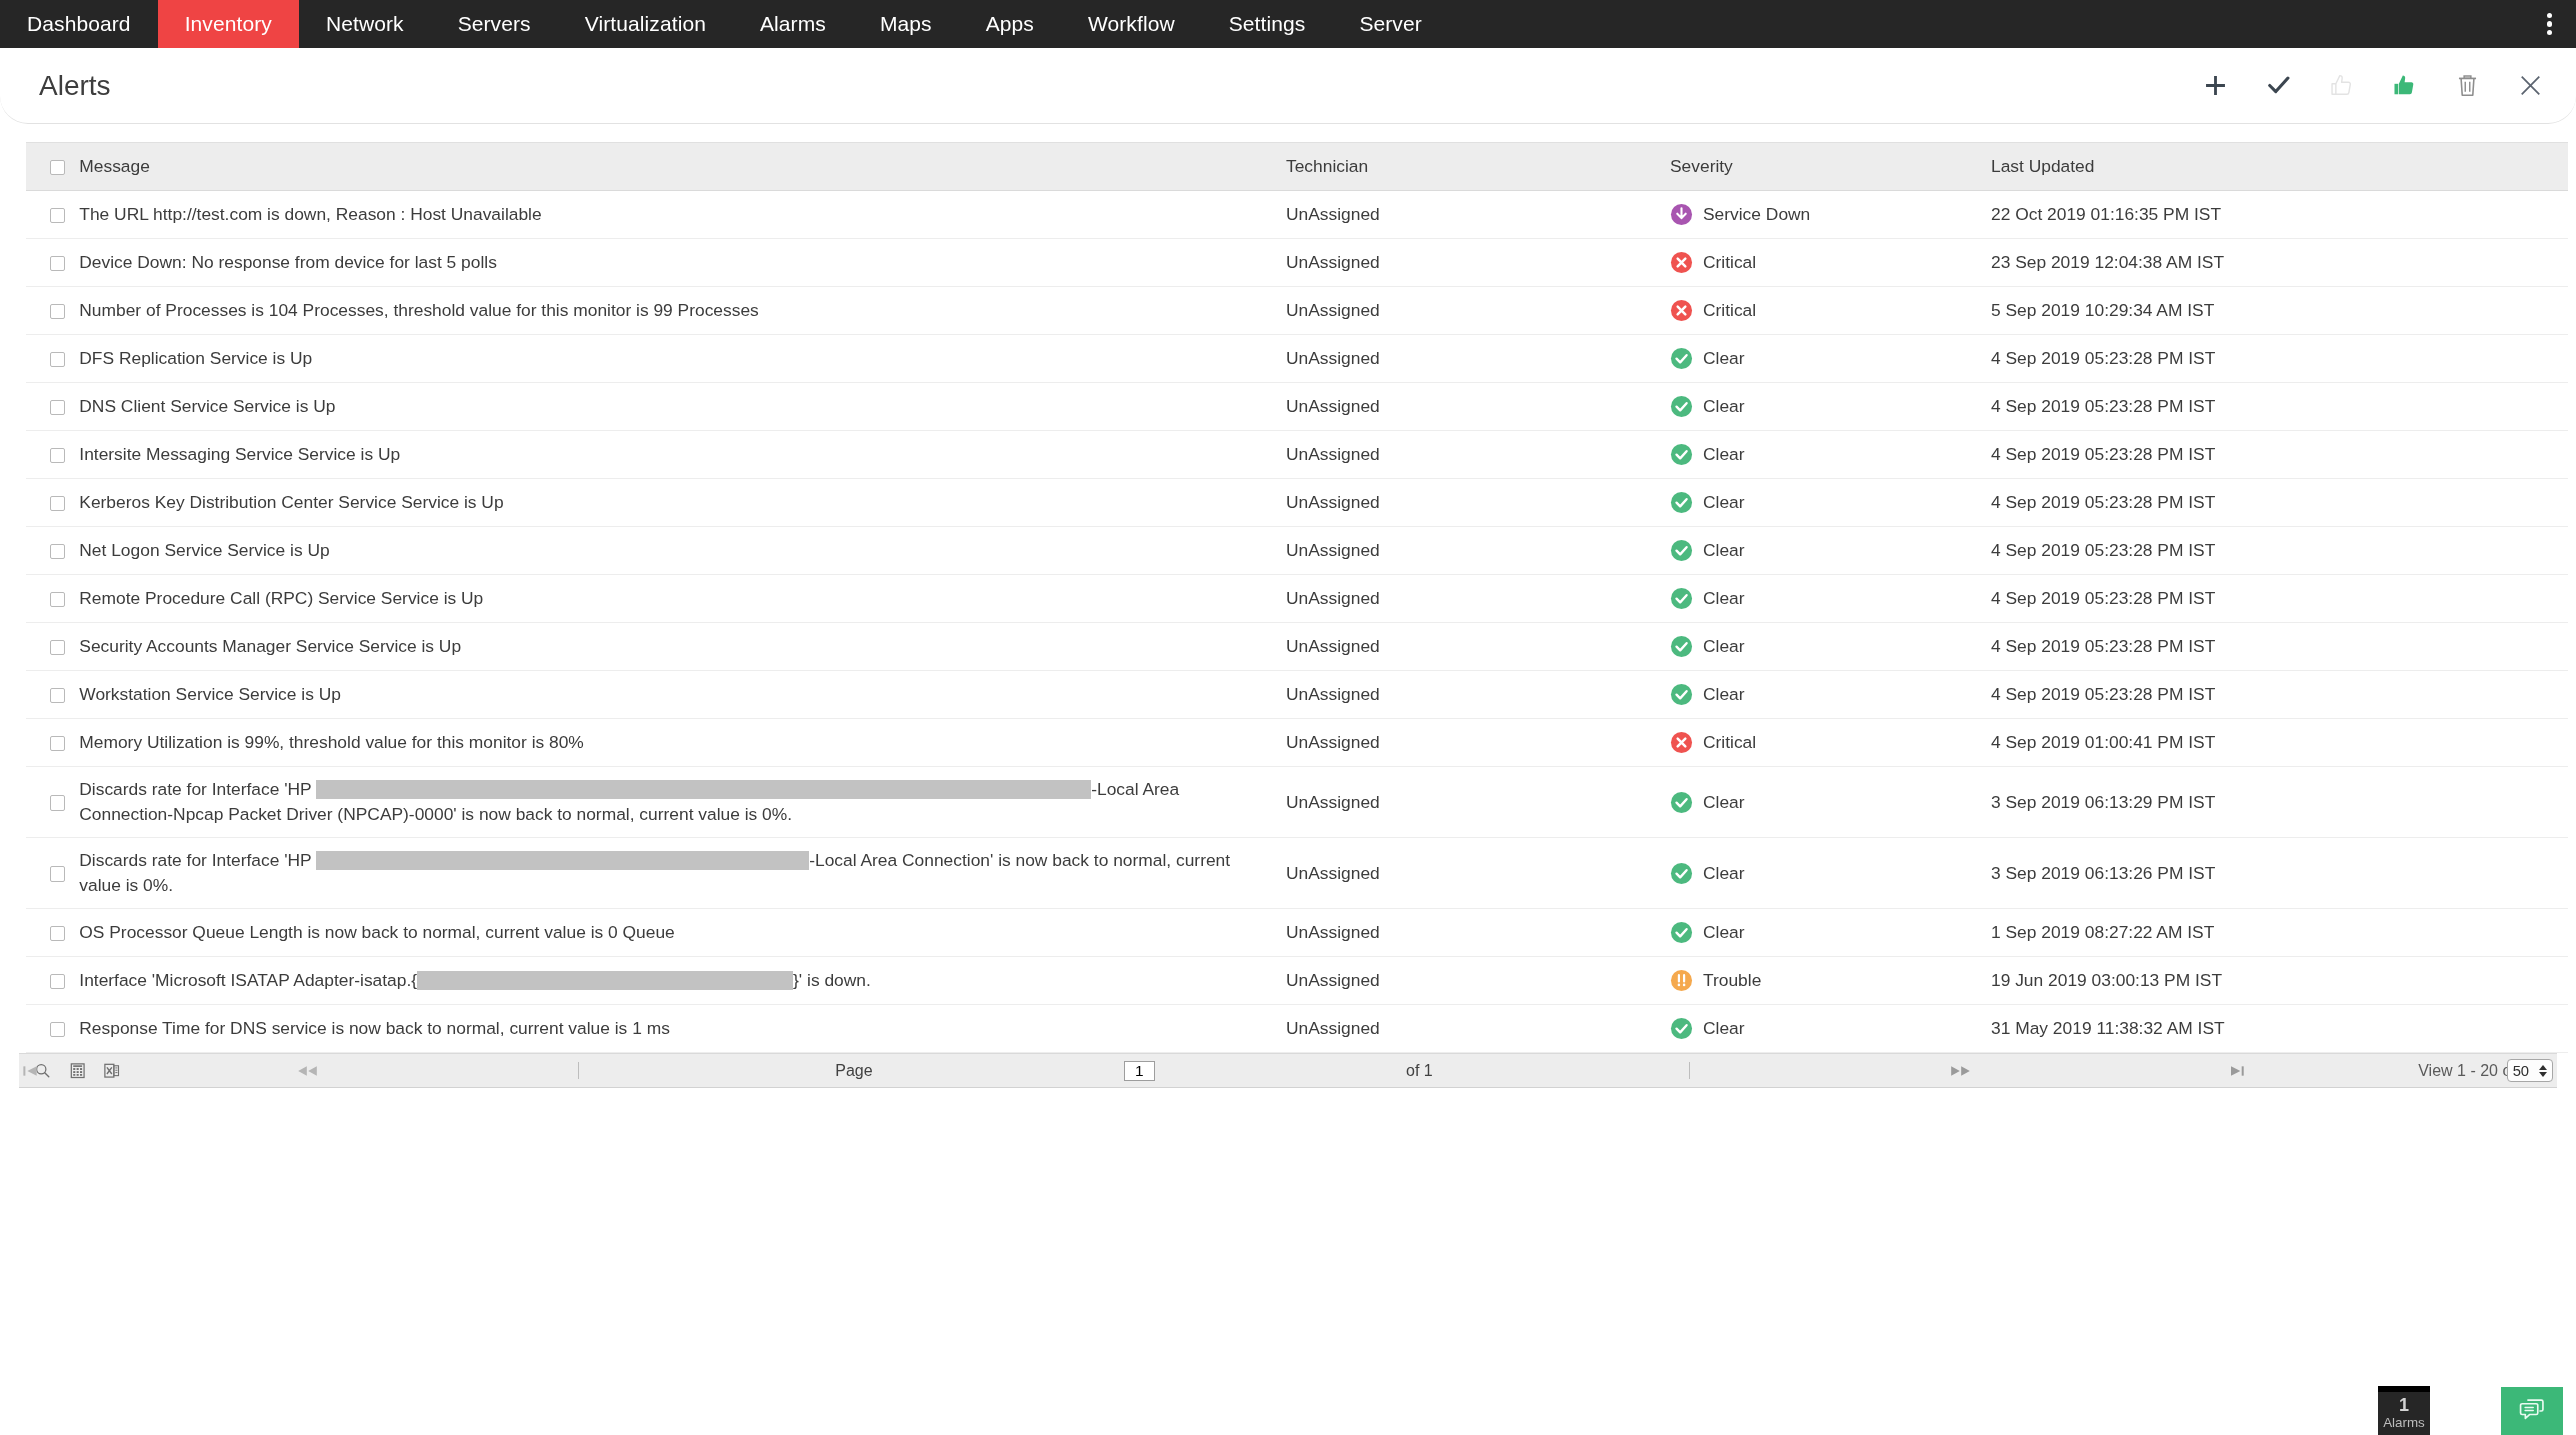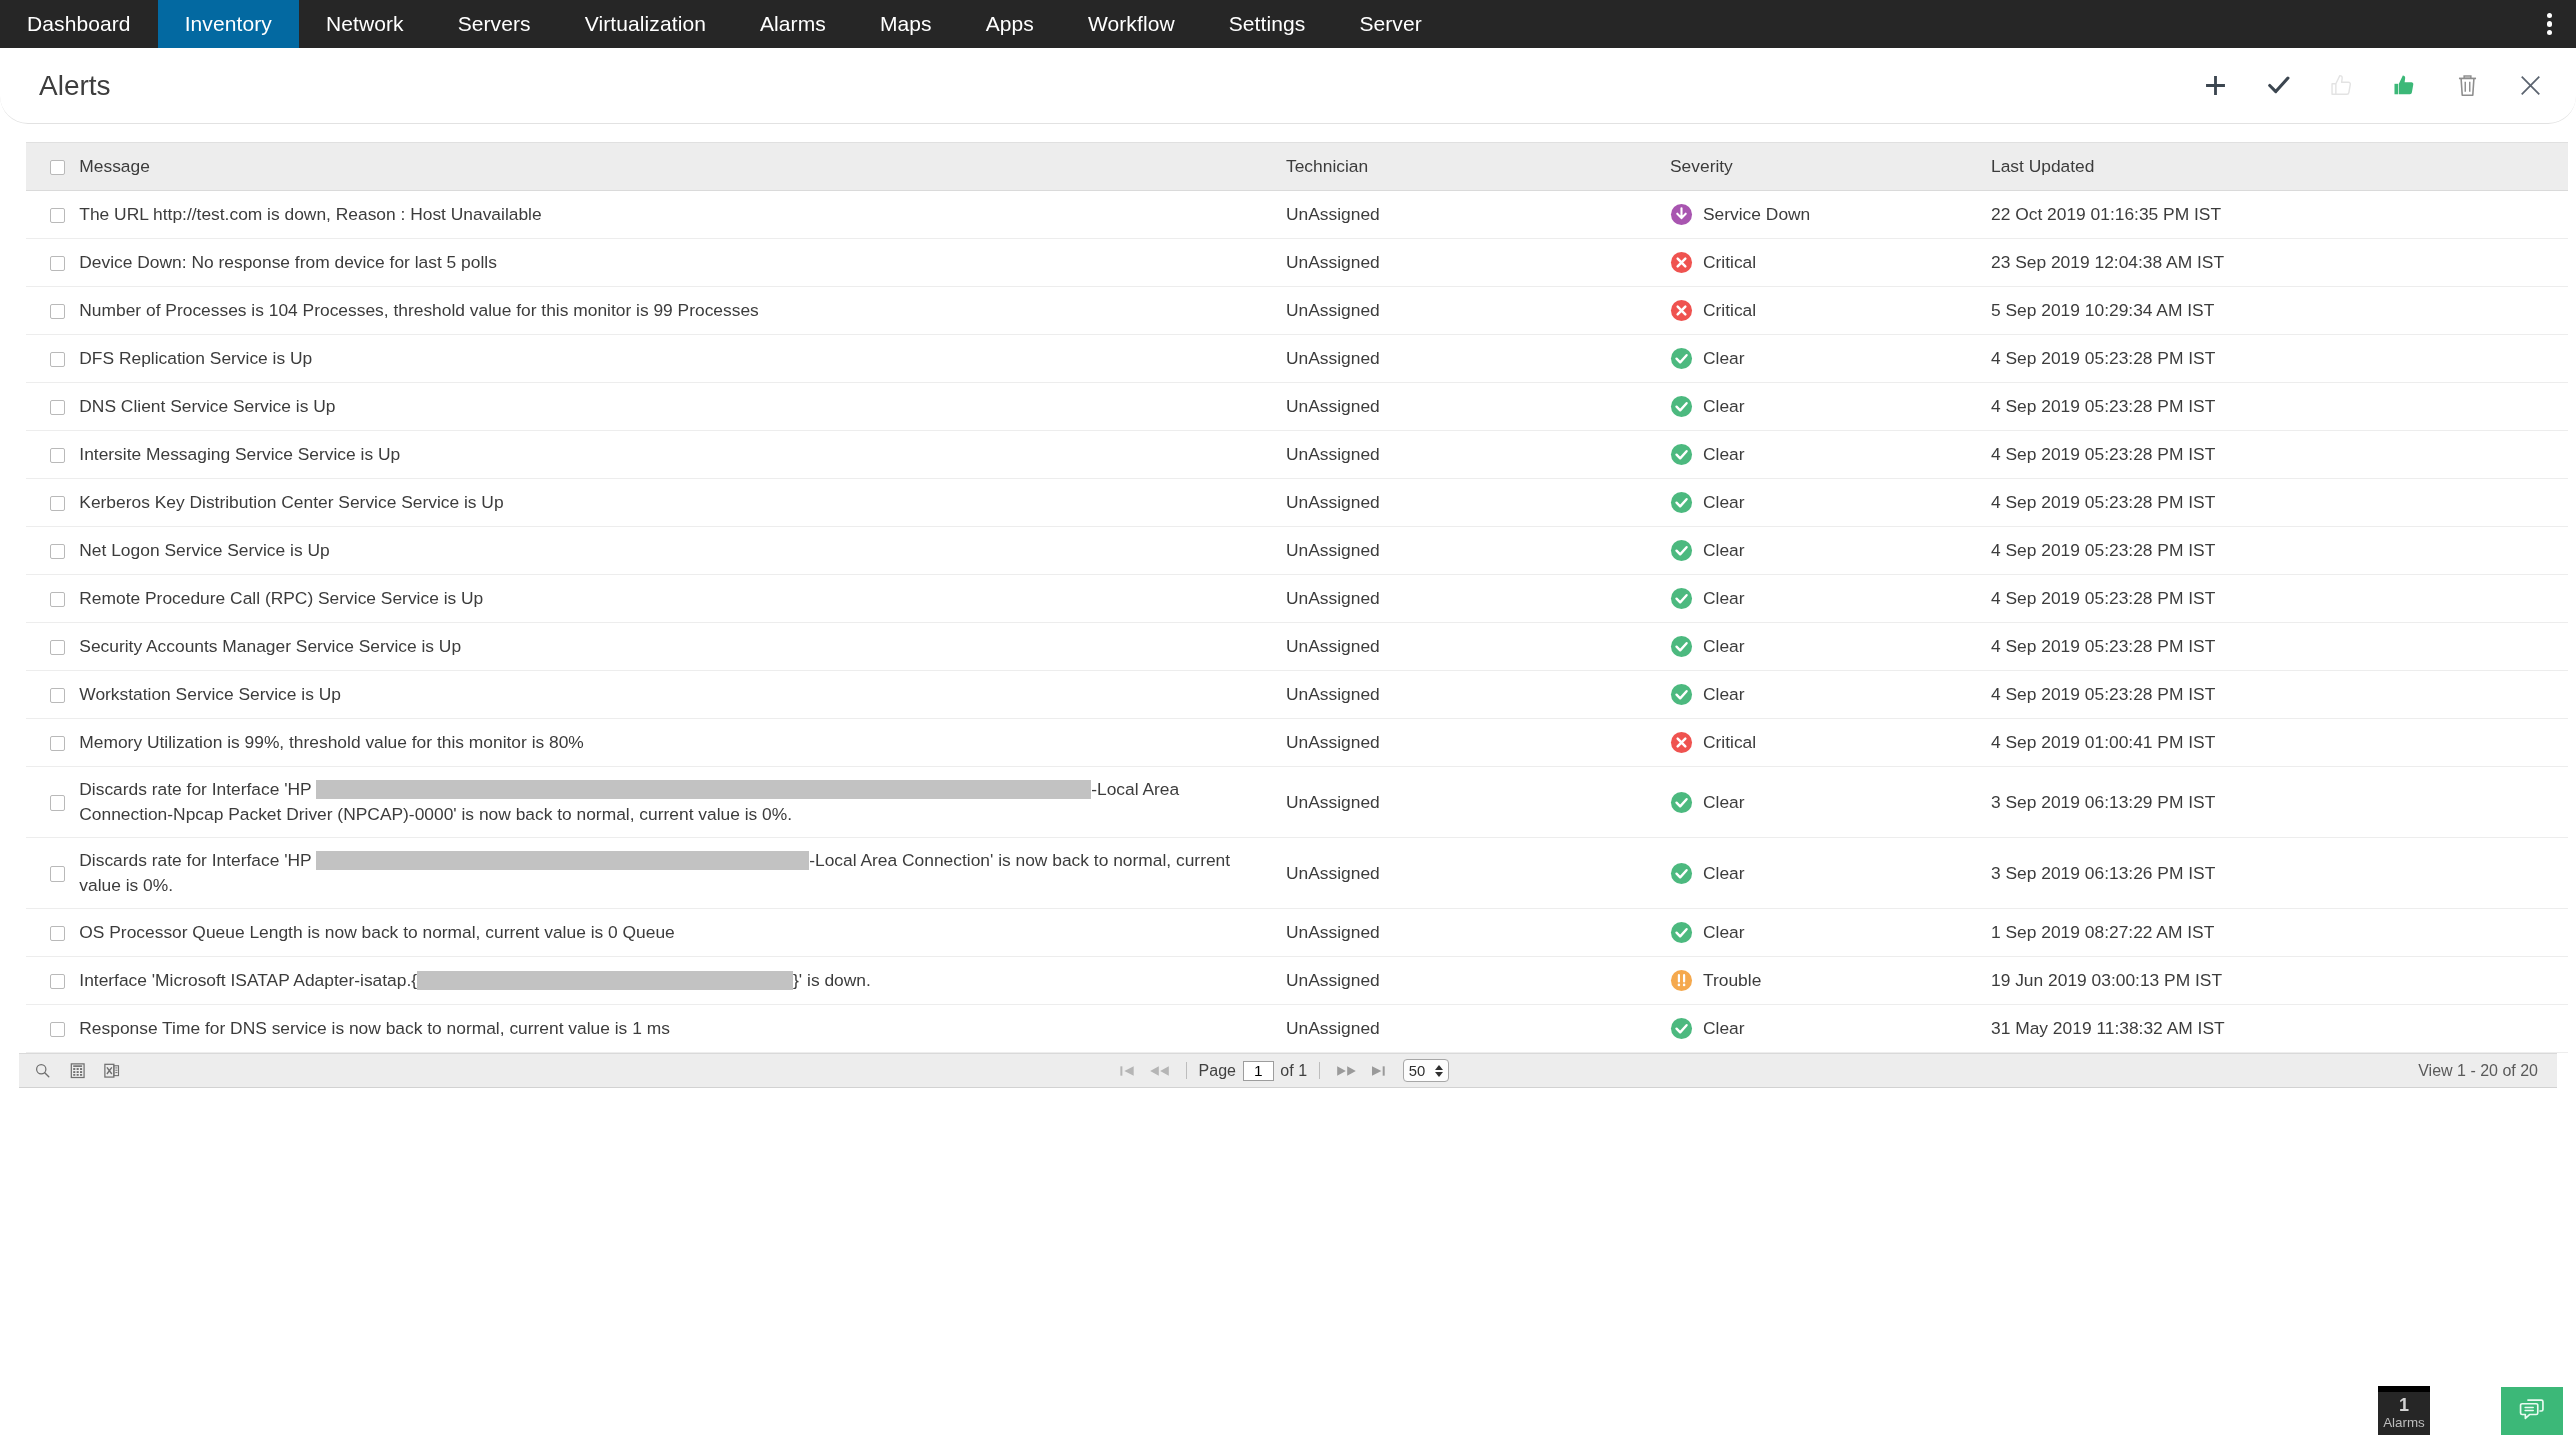--- a/index.html
+++ b/index.html
@@ -20,21 +20,21 @@
   }
   .nav-item {
     display: flex; align-items: center; justify-content: center;
     padding: 0 27px;
     color: #ffffff;
     font-size: 21px;
     letter-spacing: 0.1px;
     white-space: nowrap;
     cursor: pointer;
   }
-  .nav-item.active { background: #0369a1; }
+  .nav-item.active { background: #ef4444; }
   .nav-kebab {
     position: absolute; right: 12px; top: 0; bottom: 0;
     width: 29.5px;
     display: flex; flex-direction: column;
     align-items: center; justify-content: center;
     gap: 3.4px; cursor: pointer;
   }
   .nav-kebab i { width: 5.4px; height: 5.4px; border-radius: 50%; background: #ffffff; display: block; }
 
   
@@ -124,22 +124,22 @@
     height: 35px;
     background: #ededed;
     border-top: 0.7px solid #d9d9d9;
     border-bottom: 0.7px solid #d2d2d2;
     display: flex; align-items: center;
     position: relative;
   }
   .foot-left { display: flex; align-items: center; gap: 17.4px; padding-left: 14.8px; }
   .foot-ico { cursor: pointer; display: flex; align-items: center; }
   .pager {
-    position: absolute; left: 0; right: 11px;
-    display: flex; align-items: center; justify-content: center;
+    position: absolute; left: 0; right: 4px;
+    display: flex; align-items: center; justify-content: space-between;
     gap: 6.7px;
     font-size: 16px; color: #414141;
   }
   .pg-btn { cursor: pointer; display: flex; align-items: center; padding: 0 2.7px; }
   .pg-sep { width: 0.7px; height: 17.4px; background: #bdbdbd; margin: 0 5.4px; }
   .pg-input {
     width: 31px; height: 20px;
     border: 0.7px solid #9d9d9d;
     background: #ffffff;
     font-size: 15.4px; color: #000;

